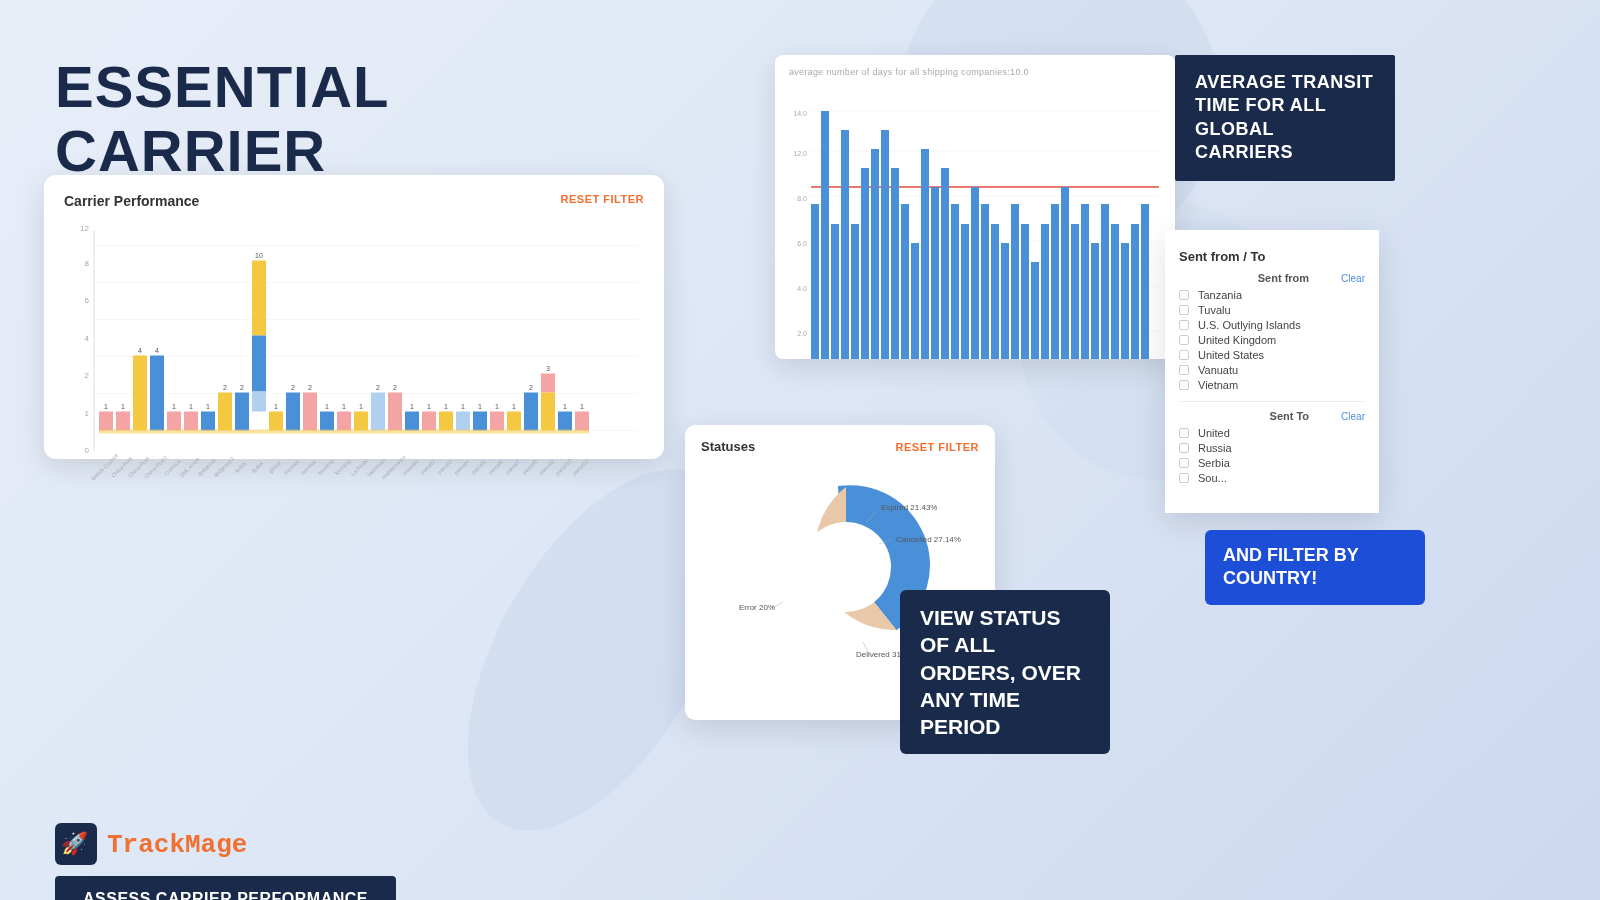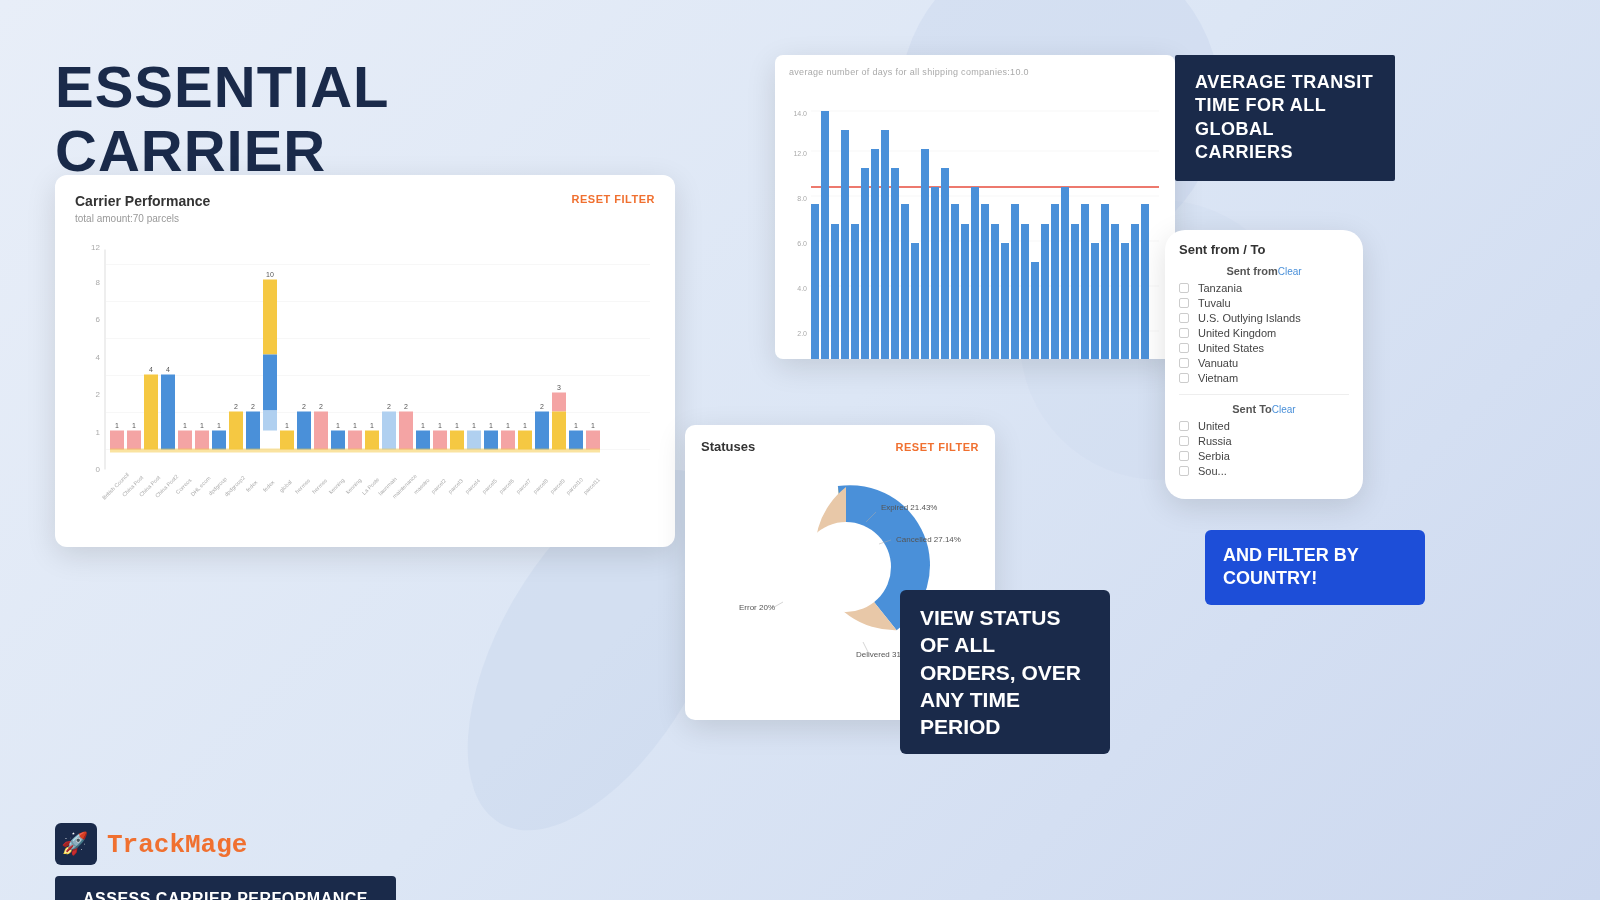--- a/index.html
+++ b/index.html
@@ -50,23 +50,23 @@
       text-transform: uppercase;
       letter-spacing: 1px;
       line-height: 1.1;
       max-width: 600px;
     }
 
     
     .carrier-card {
       position: absolute;
       top: 175px;
-      left: 55px;
+      left: 44px;
       width: 620px;
-      height: 372px;
+      height: 284px;
       background: white;
       border-radius: 12px;
       box-shadow: 0 8px 30px rgba(0,0,0,0.12);
       padding: 18px 20px 12px 20px;
     }
     .carrier-card-header {
       display: flex;
       justify-content: space-between;
       align-items: flex-start;
       margin-bottom: 4px;
@@ -153,41 +153,42 @@
       max-width: 220px;
       line-height: 1.3;
       letter-spacing: 0.5px;
     }
 
     
     .filter-panel {
       position: absolute;
       top: 230px;
       left: 1165px;
-      width: 198px;
+      width: 214px;
       background: white;
-      border-radius: 20px;
+      border-radius: 0;
       box-shadow: 0 8px 30px rgba(0,0,0,0.12);
-      padding: 12px 14px;
+      padding: 19px 14px;
       font-size: 12px;
     }
     .filter-section-title {
       font-size: 13px;
       font-weight: 700;
       color: #333;
       margin-bottom: 8px;
     }
     .filter-group {
       margin-bottom: 10px;
     }
     .filter-group-header {
       display: flex;
-      justify-content: center;
+      justify-content: flex-end;
       align-items: center;
       margin-bottom: 5px;
+      gap: 32px;
     }
     .filter-group-label {
       font-size: 11px;
       color: #555;
       font-weight: 600;
     }
     .filter-clear {
       font-size: 10px;
       color: #4a90d9;
       cursor: pointer;
@@ -307,21 +308,20 @@
 <div class="bg-shape bg-shape-2"></div>
 <div class="bg-shape bg-shape-3"></div>
 
 <h1 class="main-title">ESSENTIAL CARRIER ANALYTICS</h1>
 
 <div class="carrier-card">
   <div class="carrier-card-header">
     <span class="carrier-card-title">Carrier Performance</span>
     <span class="reset-filter-btn">RESET FILTER</span>
   </div>
-  <div class="carrier-card-subtitle">total amount:70 parcels</div>
   <div class="bar-chart-container">
     <svg class="bar-chart-svg" viewBox="0 0 580 265">
 
       <line x1="30" y1="10" x2="30" y2="230" stroke="#ddd" stroke-width="1"></line>
 
       <text x="25" y="232" font-size="8" fill="#aaa" text-anchor="end">0</text>
       <line x1="30" y1="210" x2="575" y2="210" stroke="#eee" stroke-width="0.5"></line>
       <text x="25" y="195" font-size="8" fill="#aaa" text-anchor="end">1</text>
       <line x1="30" y1="173" x2="575" y2="173" stroke="#eee" stroke-width="0.5"></line>
       <text x="25" y="157" font-size="8" fill="#aaa" text-anchor="end">2</text>

